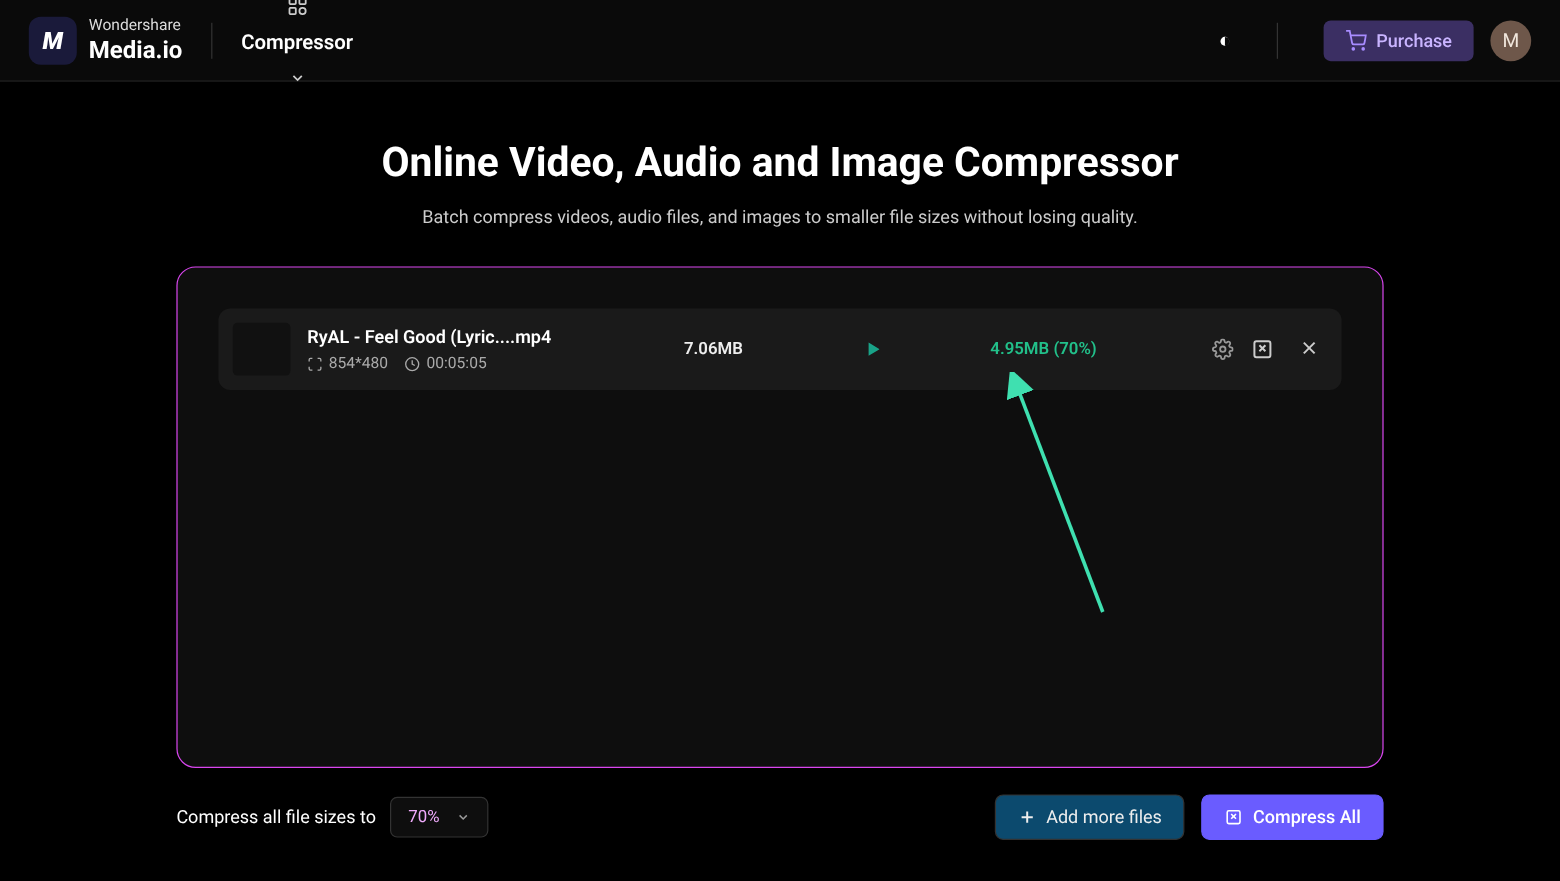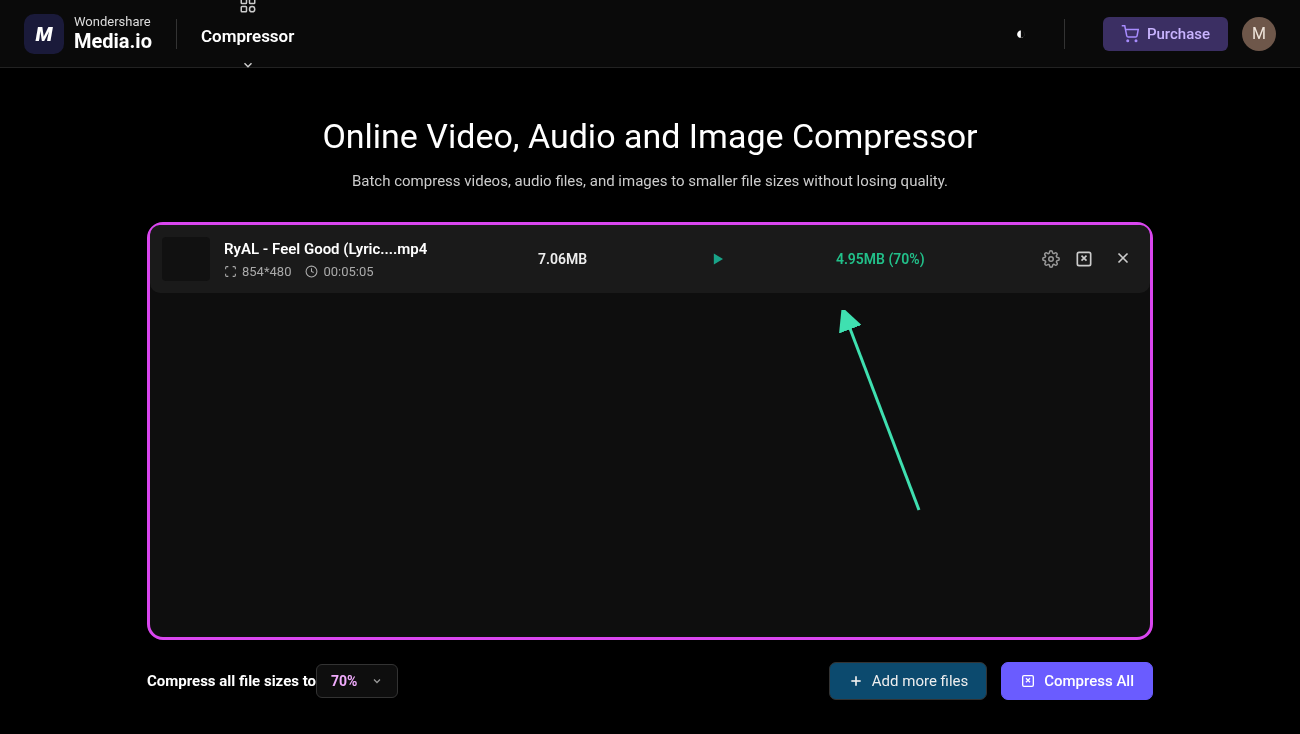--- a/index.html
+++ b/index.html
@@ -78,29 +78,30 @@
     align-items: center;
     justify-content: center;
     font-size: 16px;
     color: #f0e6dc;
     cursor: pointer;
   }
   .main {
     padding: 48px 0 0;
     text-align: center;
   }
-  .page-title { font-size: 34px; font-weight: 400; margin-bottom: 16px; }
+  .page-title { font-size: 34px; font-weight: 700; margin-bottom: 16px; }
   .page-sub { font-size: 15px; color: #ccc; margin-bottom: 32px; }
   .panel {
     width: 1006px;
     height: 418px;
     margin: 0 auto;
     background: #0e0e0e;
-    border: 3px solid #d946ef;
+    border: 1px solid #d946ef;
     border-radius: 16px;
+    padding: 34px;
     text-align: left;
     position: relative;
   }
   .file-row {
     display: flex;
     align-items: center;
     background: #1a1a1a;
     border-radius: 10px;
     padding: 12px 18px 12px 12px;
     gap: 14px;
@@ -129,21 +130,21 @@
   .gear-btn { margin-left: 4px; cursor: pointer; color: #999; }
   .row-actions { display: flex; gap: 20px; color: #ccc; }
   .row-actions .icon-btn { cursor: pointer; }
   .bottom-bar {
     width: 1006px;
     margin: 22px auto 0;
     display: flex;
     align-items: center;
     justify-content: space-between;
   }
-  .left-controls { display: flex; align-items: center; font-size: 15px; font-weight: 700; }
+  .left-controls { display: flex; align-items: center; gap: 12px; font-size: 15px; font-weight: 400; }
   .select {
     display: flex; align-items: center; gap: 14px;
     background: #0e0e0e;
     border: 1px solid #333;
     border-radius: 6px;
     padding: 8px 14px;
     font-size: 14px;
     cursor: pointer;
     color: #f0abfc;
   }

